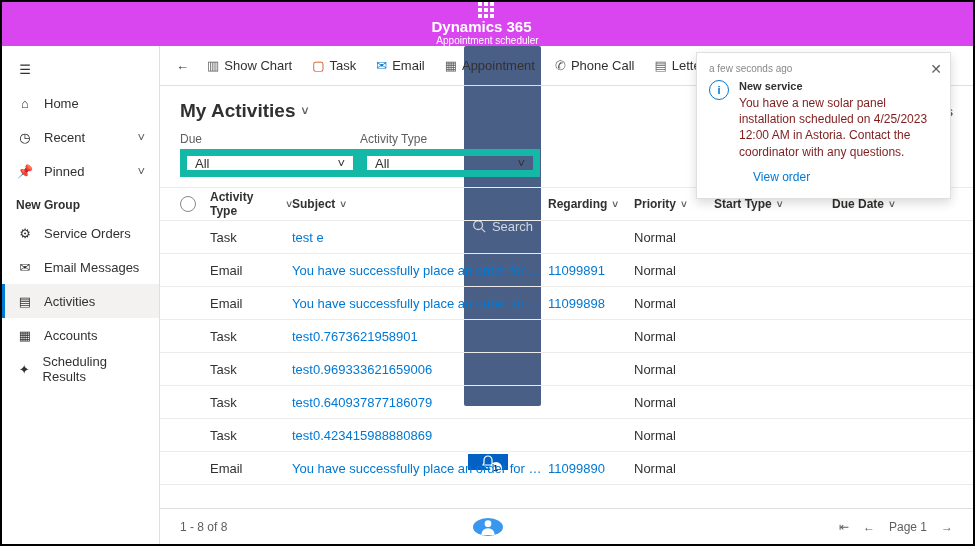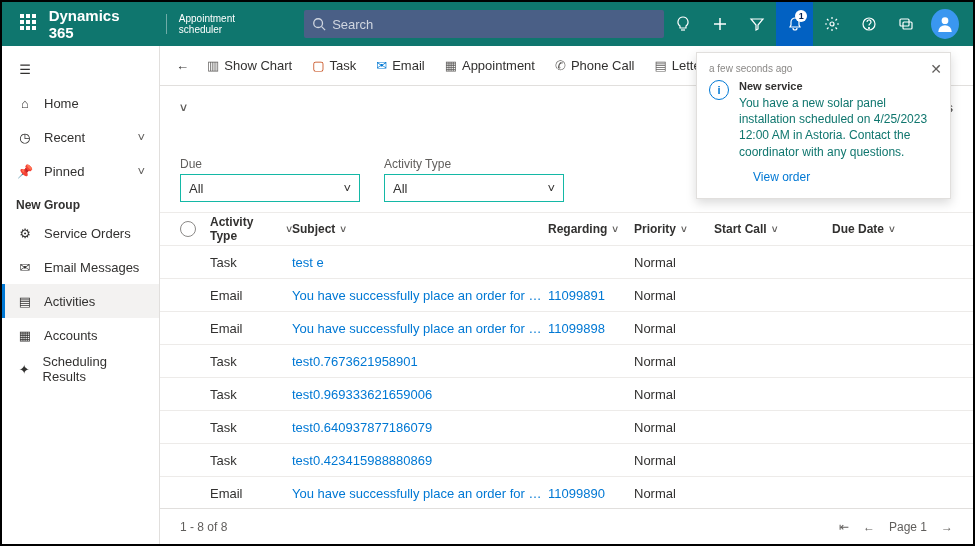--- a/index.html
+++ b/index.html
@@ -1,19 +1,19 @@
 <!DOCTYPE html>
 <html><head>
 <meta charset="utf-8">
 <style>
 * { box-sizing: border-box; margin: 0; padding: 0; }
 body { font-family: "Segoe UI", sans-serif; font-size: 13px; color: #323130; background: #fff; width: 975px; height: 546px; overflow: hidden; border: 2px solid #000; }
 
 
-.topbar { background: #0f766e; height: 44px; display: flex; align-items: center; color: #fff; padding: 0 8px; }
+.topbar { background: #d946ef; height: 44px; display: flex; align-items: center; color: #fff; padding: 0 8px; flex-direction: column; }
 .topbar .apps { width: 20px; height: 20px; display: grid; grid-template-columns: repeat(3,4px); grid-template-rows: repeat(3,4px); gap: 2px; margin: 0 10px; }
 .topbar .apps span { background: #fff; }
 .topbar .brand { font-weight: 600; font-size: 15px; margin-right: 12px; }
 .topbar .divider { width: 1px; height: 20px; background: rgba(255,255,255,0.4); margin: 0 12px; }
 .topbar .appname { font-size: 10px; }
 .topbar .search { margin-left: 30px; flex: 0 0 360px; background: #4a5f86; height: 28px; border-radius: 2px; display: flex; align-items: center; padding: 0 8px; color: #d0d6e0; }
 .topbar .search svg { margin-right: 6px; }
 .topbar .spacer { flex: 1; }
 .topbar .tb-icon { width: 40px; height: 44px; display: flex; align-items: center; justify-content: center; cursor: pointer; position: relative; }
 .topbar .tb-icon.active { background: #0261c2; }
@@ -37,23 +37,23 @@
 .cmd .ci { color: #605e5c; }
 .cmd.back { padding: 0 6px; }
 
 
 .pagehead { padding: 14px 20px 10px; display: flex; align-items: center; }
 .pagehead h2 { font-size: 19px; font-weight: 600; display: flex; align-items: center; gap: 6px; }
 .pagehead .right { margin-left: auto; display: flex; gap: 12px; }
 .pagehead .rbtn { display: flex; align-items: center; gap: 5px; color: #323130; cursor: pointer; font-size: 13px; }
 
 
-.filters { display: flex; gap: 24px; padding: 0 20px 10px; margin-top: 32px; }
+.filters { display: flex; padding: 0 20px 10px; }
 .filter label { font-size: 12px; color: #605e5c; display: block; margin-bottom: 3px; }
-.filter .sel { border: 1px solid #14b8a6; height: 28px; width: 180px; display: flex; align-items: center; justify-content: space-between; padding: 0 8px; font-size: 13px; cursor: pointer; }
+.filter .sel { border: 7px solid #14b8a6; height: 28px; width: 180px; display: flex; align-items: center; justify-content: space-between; padding: 0 8px; font-size: 13px; cursor: pointer; }
 
 
 .table { flex: 1; overflow: auto; }
 .thead, .trow { display: flex; align-items: center; border-bottom: 1px solid #edebe9; padding: 0 20px; }
 .thead { height: 34px; font-size: 12px; font-weight: 600; color: #323130; border-top: 1px solid #edebe9; }
 .trow { height: 33px; font-size: 13px; }
 .th, .td { display: flex; align-items: center; gap: 3px; }
 .col-check { width: 30px; }
 .col-type { width: 82px; }
 .col-subj { width: 256px; }
@@ -70,21 +70,21 @@
 .footer { height: 36px; border-top: 1px solid #e1dfdd; display: flex; align-items: center; padding: 0 20px; font-size: 12px; color: #605e5c; }
 .footer .right { margin-left: auto; display: flex; align-items: center; gap: 14px; }
 
 
 .notif { position: absolute; top: 6px; right: 22px; width: 255px; background: #fff; border: 1px solid #e1dfdd; box-shadow: 0 4px 10px rgba(0,0,0,0.15); padding: 10px 12px 14px; z-index: 10; }
 .notif .time { font-size: 10px; color: #8a8886; }
 .notif .close { position: absolute; top: 8px; right: 8px; cursor: pointer; color: #605e5c; font-size: 14px; }
 .notif .body { display: flex; gap: 10px; margin-top: 6px; }
 .notif .nicon { width: 20px; height: 20px; border: 1.5px solid #0078d4; border-radius: 50%; display: flex; align-items: center; justify-content: center; color: #0078d4; font-size: 11px; font-weight: bold; flex-shrink: 0; }
 .notif .title { font-weight: 600; font-size: 11px; margin-bottom: 3px; }
-.notif .msg { font-size: 12px; color: #0f766e; line-height: 1.35; }
+.notif .msg { font-size: 12px; color: #7f1d1d; line-height: 1.35; }
 .notif .action { color: #0078d4; font-size: 12px; margin-top: 10px; cursor: pointer; margin-left: 44px; }
 
 svg { display: block; }
 </style>
 </head>
 <body>
 
 <div class="topbar">
   <div class="apps">
       <span></span>
@@ -236,20 +236,21 @@
         </div>
       <div class="cmd">
           <span class="ci">⚒</span>
           <span>Service Activity</span>
         </div>
       <div class="cmd">⋮</div>
     </div>
 
     <div class="pagehead">
       <h2>
+          <span>My Activities</span>
           <span style="font-size:12px;color:#605e5c">˅</span>
         </h2>
       <div class="right">
         <div class="rbtn">
             <span style="color:#0078d4">▥</span>
             <span>Edit columns</span>
           </div>
       </div>
     </div>
 
@@ -272,21 +273,21 @@
 
     <div class="table">
       <div class="thead">
         <div class="th col-check">
             <div class="circle"></div>
           </div>
         <div class="th col-type chv">Activity Type</div>
         <div class="th col-subj chv">Subject</div>
         <div class="th col-reg chv">Regarding</div>
         <div class="th col-pri chv">Priority</div>
-        <div class="th col-start chv">Start Call</div>
+        <div class="th col-start chv">Start Type</div>
         <div class="th col-due chv sortup">Due Date</div>
       </div>
       <div id="tbody">
           <div class="trow">
             <div class="td col-check"></div>
             <div class="td col-type">Task</div>
             <div class="td col-subj">
               <span class="link">test e</span>
             </div>
             <div class="td col-reg">

